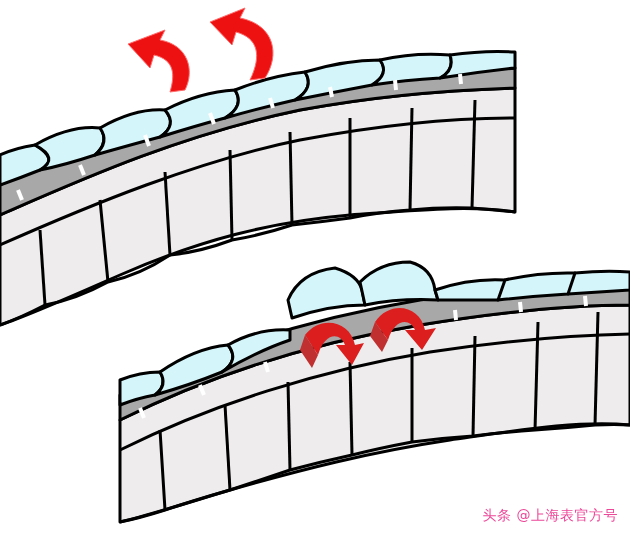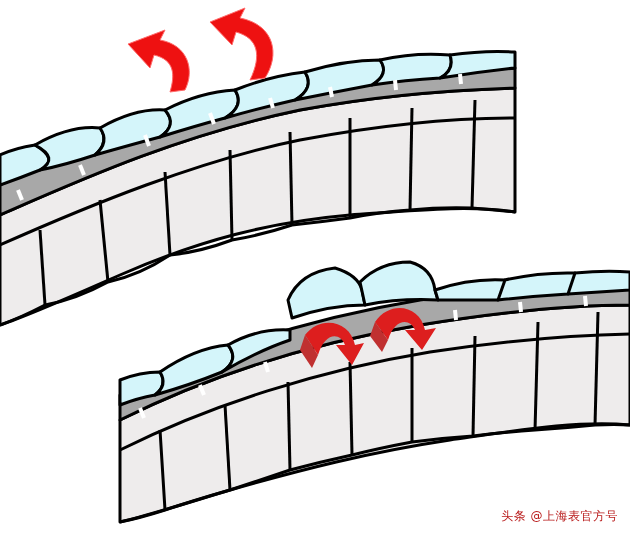--- a/index.html
+++ b/index.html
@@ -1,20 +1,20 @@
 <!DOCTYPE html>
 <html><head>
   <meta charset="utf-8">
   <style>
     html, body { margin: 0; padding: 0; background: #ffffff; }
     .canvas { position: relative; width: 630px; height: 537px; overflow: hidden; background: #ffffff; }
     svg.scene { position: absolute; left: 0; top: 0; }
     .watermark {
       position: absolute; right: 12px; bottom: 12px;
-      font-family: "DejaVu Sans", sans-serif; font-size: 12px; color: #b91c1c;
+      font-family: "DejaVu Sans", sans-serif; font-size: 14px; color: #ec4899;
       letter-spacing: 0.5px;
     }
   </style>
 </head>
 <body>
 
 <div class="canvas">
   <svg class="scene" width="630" height="537" viewBox="0 0 630 537">
     <defs>
       <filter id="glow" x="-20%" y="-20%" width="140%" height="140%">

